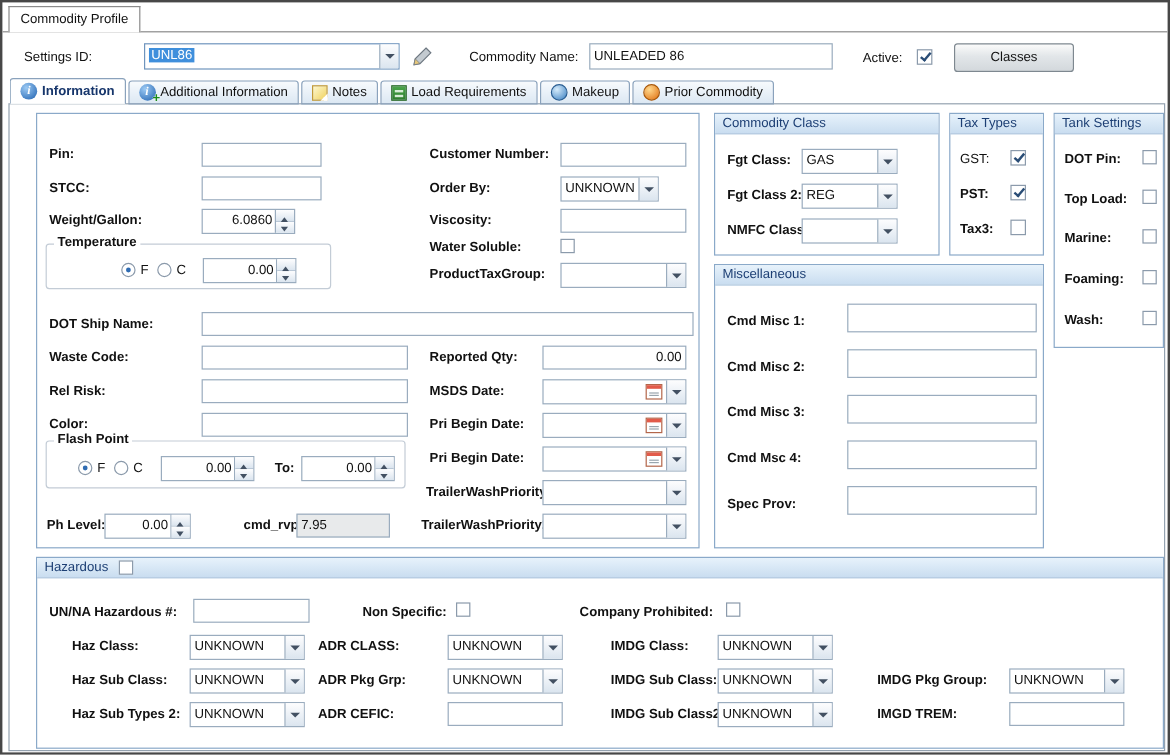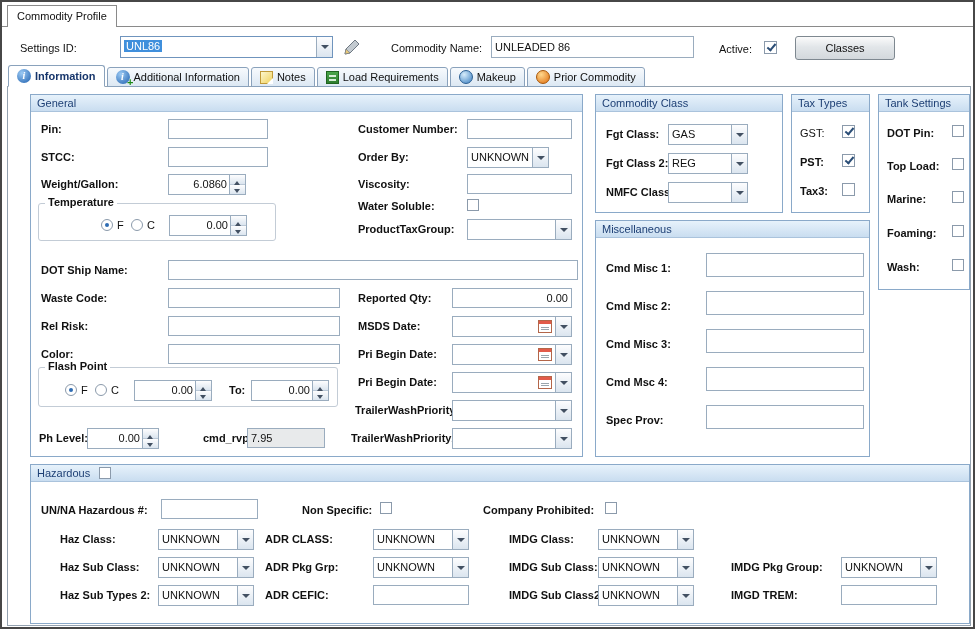--- a/index.html
+++ b/index.html
@@ -105,23 +105,20 @@
     </div>
     <div class="tab">
       <span class="ico-prior"></span>
       <span>Prior Commodity</span>
     </div>
   </div>
 
   <div class="page"></div>
 
   <div class="grp" style="left:28px;top:92px;width:553px;height:363px">
-    <div class="grp-h">
-      <span>General</span>
-    </div>
 
     <span class="lbl" style="left:10px;top:27px;font-weight:bold">Pin:</span>
     <input class="in" style="left: 137px; top: 24px; width: 100px;">
     <span class="lbl" style="left:10px;top:55px;font-weight:bold">STCC:</span>
     <input class="in" style="left: 137px; top: 52px; width: 100px;">
     <span class="lbl" style="left:10px;top:82px;font-weight:bold">Weight/Gallon:</span>
     <div class="spin" style="left:137px;top:79px;width:78px">
       <span class="sval">6.0860</span>
       <span class="sbtns">
         <span class="sup"></span>

